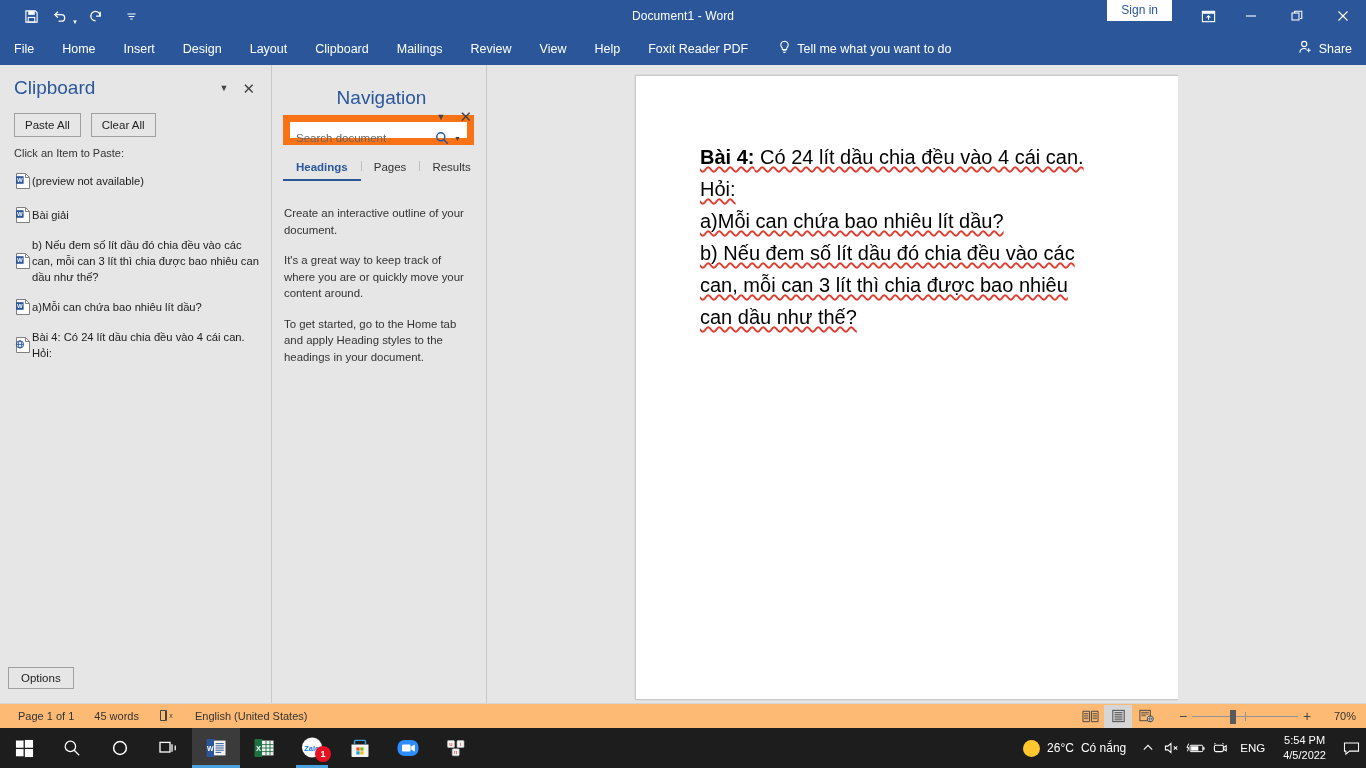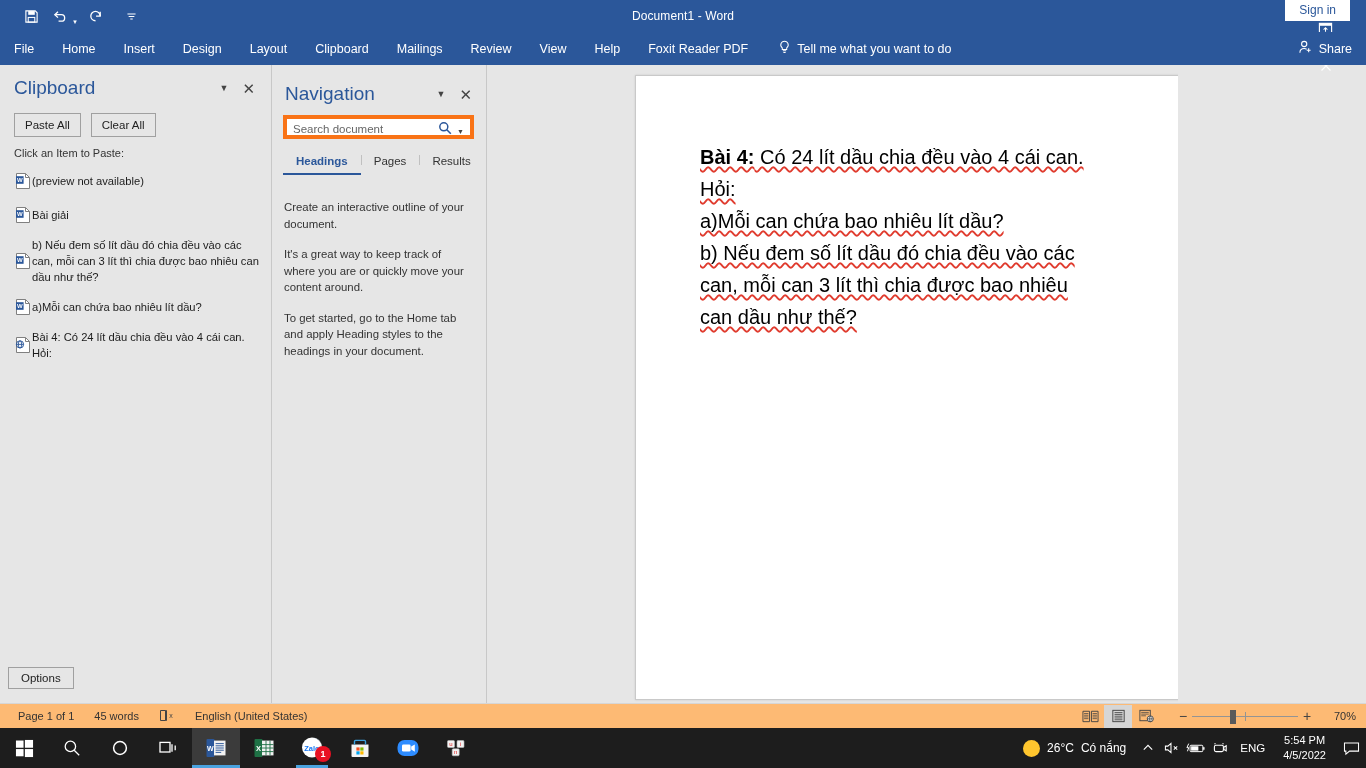--- a/index.html
+++ b/index.html
@@ -22,21 +22,21 @@
     width: 26px; height: 24px; display: flex; align-items: center; justify-content: center;
     color: #fff; font-size: 15px; line-height: 1; cursor: default;
   }
   .qat-btn svg { display: block; }
   .qat-caret { font-size: 7px; margin-left: -4px; width: 10px; display:flex; align-items:flex-end; justify-content:center; padding-bottom:3px;}
   .title-center {
     position: absolute; left: 0; right: 0; text-align: center;
     font-size: 12px; letter-spacing: .1px; pointer-events: none;
   }
   .title-right {
-    margin-left: auto; display: flex; align-items: center; height: 32px; flex-direction: column;
+    margin-left: auto; display: flex; align-items: flex-start; height: 32px;
   }
   .signin {
     background: #fff; color: #2b579a; font-size: 12px;
     padding: 3px 14px 4px; margin-right: 16px; border: none; cursor: pointer;
     font-family: inherit;
   }
   .winbtn {
     width: 46px; height: 32px; display: flex; align-items: center; justify-content: center;
     color: #fff; cursor: pointer;
   }
@@ -99,25 +99,25 @@
   .options-btn {
     font-size: 11.5px; font-family: inherit; background: #e6e6e6;
     border: 1px solid #a0a0a0; padding: 4px 12px; cursor: pointer; color: #222;
   }
 
   
   .nav-pane {
     position: absolute; left: 273px; top: 0; width: 214px; height: 638px;
     background: #e6e6e6; border-right: 1px solid #c8c8c8;
   }
-  .nav-head { display: flex; align-items: center; padding: 22px 8px 4px 12px; height: 40px; }
+  .nav-head { display: flex; align-items: center; padding: 22px 8px 4px 12px; height: 40px; flex-direction: column; }
   .nav-title { font-size: 19px; color: #2b579a; }
   .searchbox {
     margin: 10px 12px 0 10px; height: 23px; background: #fff;
-    border: 4px solid #f97316; display: flex; align-items: flex-end;
+    border: 7px solid #f97316; display: flex; align-items: center;
     padding: 16px 4px 0 6px;
   }
   .searchbox input {
     border: none; outline: none; flex: 1; font-size: 11.5px;
     font-family: inherit; color: #222; background: transparent; min-width: 0;
   }
   .searchbox input::placeholder { color: #666; }
   .search-icon { color: #2b579a; display: flex; align-items: center; }
   .search-caret { color: #444; font-size: 7px; margin-left: 5px; margin-right: 2px; cursor: pointer; }
   .nav-tabs { display: flex; align-items: flex-end; margin: 12px 0 0 10px; gap: 0; }

